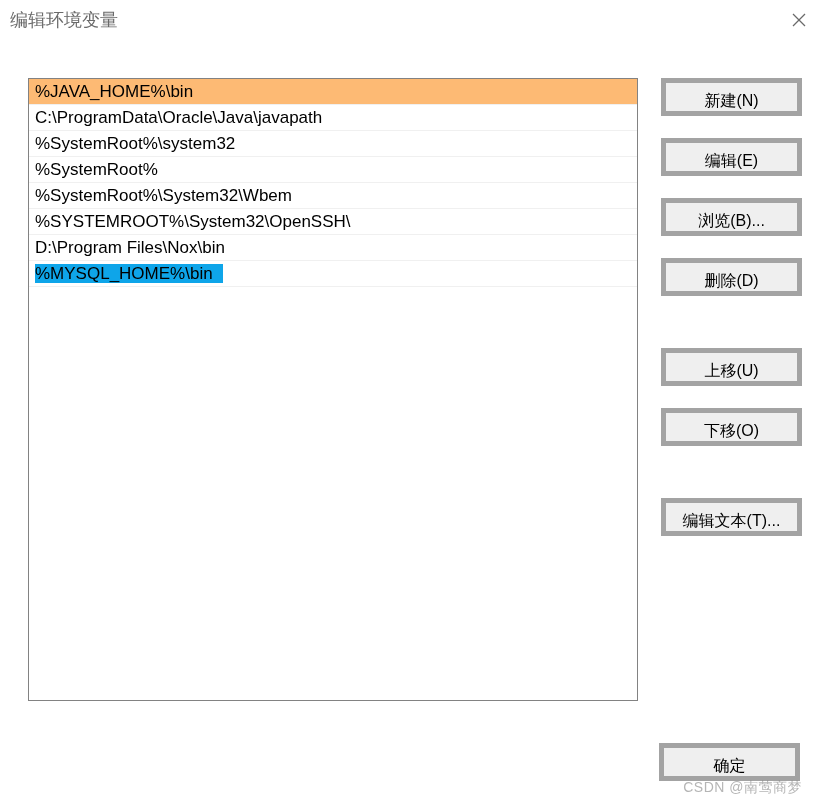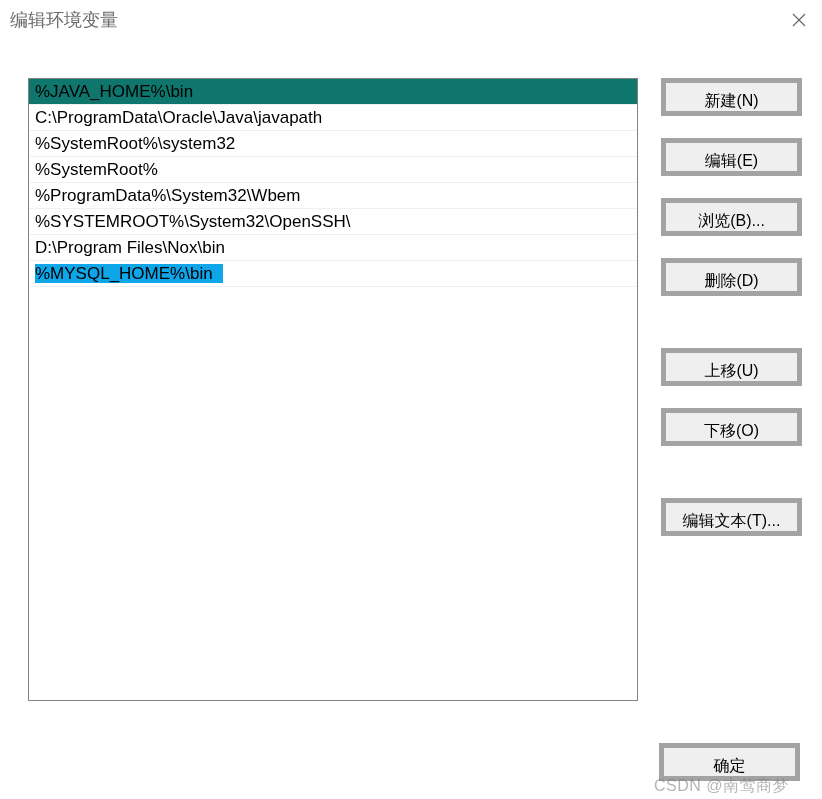--- a/index.html
+++ b/index.html
@@ -53,21 +53,21 @@
       height: 26px;
       line-height: 26px;
       padding: 0 6px;
       font-size: 17px;
       border-bottom: 1px solid #f0f0f0;
       white-space: nowrap;
       overflow: hidden;
       text-overflow: clip;
     }
     .list-item.selected {
-      background: #0f766e;
+      background: #fdba74;
     }
     .list-item .hl {
       background: #0ea5e9;
       display: inline;
       padding-right: 10px;
     }
     .side-buttons {
       position: absolute;
       left: 661px;
       top: 38px;
@@ -96,23 +96,23 @@
       display: flex;
       justify-content: flex-end;
       gap: 22px;
       padding-left: 24px;
     }
     .bottom-buttons .btn {
       width: 141px;
     }
     .watermark {
       position: absolute;
-      right: 33px;
+      right: 20px;
       bottom: 2px;
-      font-size: 16px;
+      font-size: 14px;
       color: rgba(120,120,120,0.55);
       letter-spacing: 0.5px;
       pointer-events: none;
     }
   </style>
 </head>
 <body>
 
 <div class="titlebar">
   <div class="titlebar-title">编辑环境变量</div>
@@ -124,21 +124,21 @@
   </div>
 </div>
 
 <div class="body">
 
   <div class="listbox" id="listbox">
       <div class="list-item selected">%JAVA_HOME%\bin</div>
       <div class="list-item">C:\ProgramData\Oracle\Java\javapath</div>
       <div class="list-item">%SystemRoot%\system32</div>
       <div class="list-item">%SystemRoot%</div>
-      <div class="list-item">%ProgramData%\System32\Wbem</div>
+      <div class="list-item">%SystemRoot%\System32\Wbem</div>
       <div class="list-item">%SYSTEMROOT%\System32\OpenSSH\</div>
       <div class="list-item">D:\Program Files\Nox\bin</div>
       <div class="list-item"><span class="hl">%MYSQL_HOME%\bin</span></div>
     </div>
 
   <div class="side-buttons">
     <div class="btn">新建(N)</div>
     <div class="gap-small"></div>
     <div class="btn">编辑(E)</div>
     <div class="gap-small"></div>

